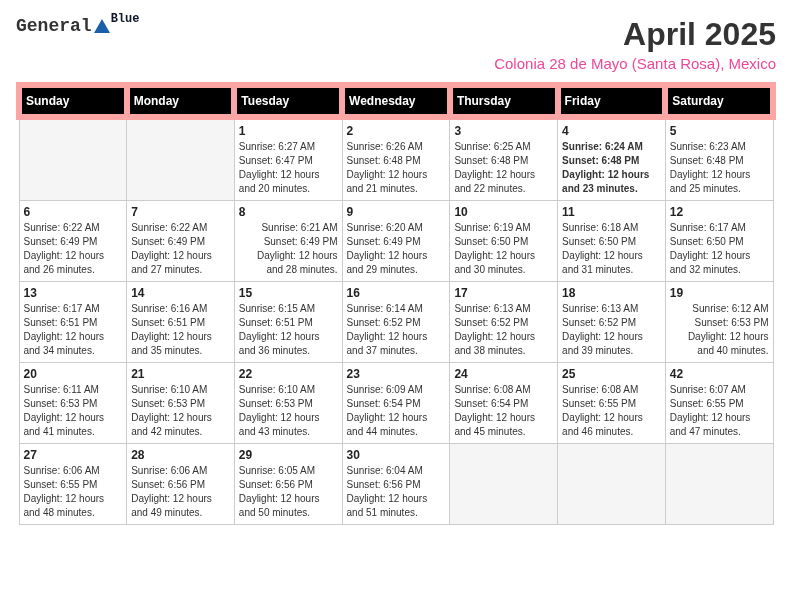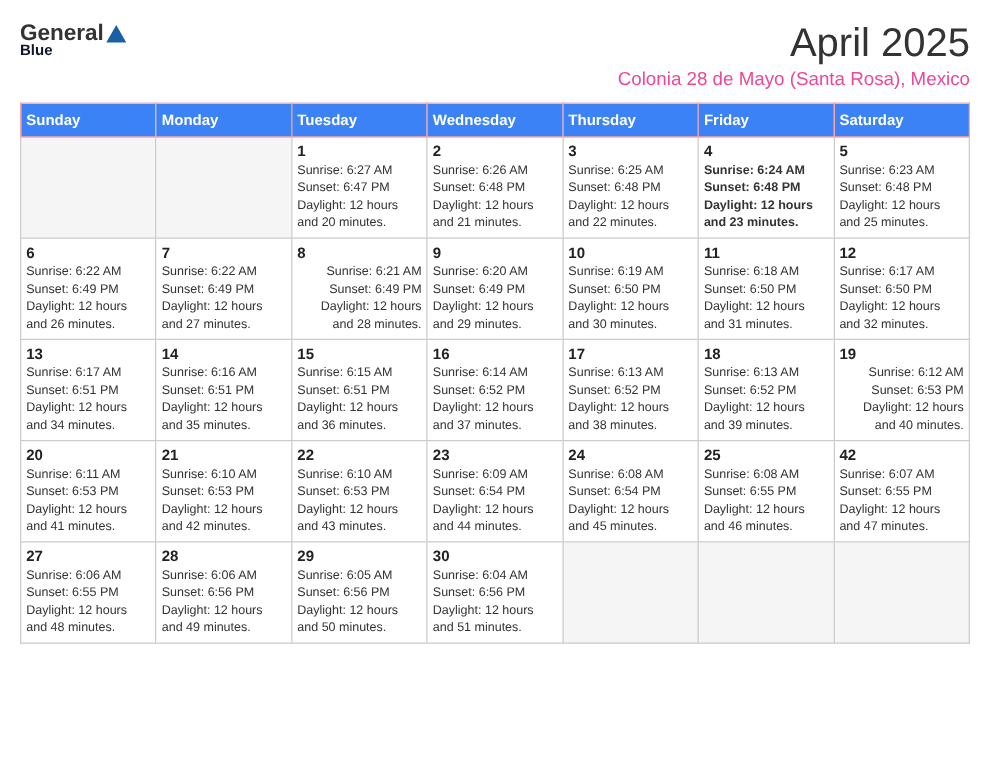--- a/index.html
+++ b/index.html
@@ -11,53 +11,54 @@
       padding: 16px;
     }
     .header {
       display: flex;
       justify-content: space-between;
       align-items: flex-start;
       margin-bottom: 10px;
     }
     .logo {
       display: flex;
-      flex-direction: column;
+      flex-direction: row;
       align-items: flex-start;
+      font-family: Liberation Mono, monospace;
     }
     .logo-row {
       display: flex;
       align-items: center;
     }
     .title-section {
       text-align: right;
     }
     .month-title {
       font-size: 32px;
-      font-weight: normal;
+      font-weight: bold;
       color: #333;
     }
     .location {
       font-size: 15px;
       color: #ec4899;
       margin-top: 2px;
     }
     .calendar {
       width: 100%;
       border-collapse: collapse;
       font-size: 10.5px;
     }
     .calendar th {
-      background: #3b82f6;
+      background: #000000;
       color: #fff;
       padding: 6px 4px;
       text-align: left;
       font-size: 12px;
       font-weight: bold;
-      border: 1px solid #fca5a5;
+      border: 6px solid #fca5a5;
     }
     .calendar td {
       border: 1px solid #ccc;
       vertical-align: top;
       padding: 4px;
       width: 108px;
       min-height: 70px;
       background: #fff;
     }
     .calendar td.empty {

